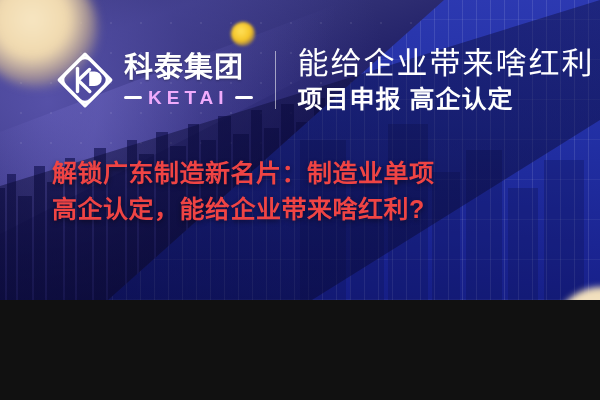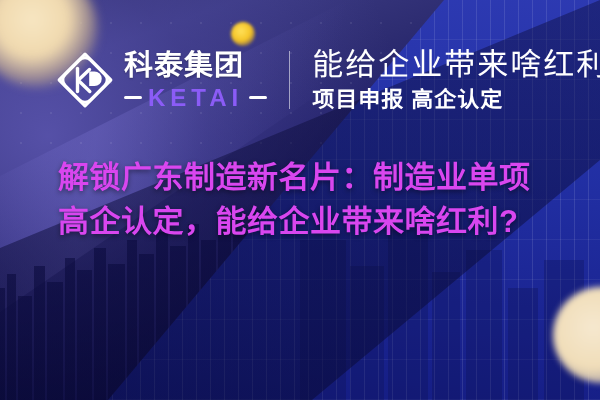--- a/index.html
+++ b/index.html
@@ -1,19 +1,19 @@
 <!DOCTYPE html>
 <html lang="zh-CN"><head>
 <meta charset="utf-8">
 <title>Banner</title>
 <style>
   html,body{margin:0;padding:0;background:#111;}
   #stage{
     position:relative;
-    width:600px;height:400px;
+    width:600px;height:300px;
     overflow:hidden;
     font-family:"Liberation Sans","DejaVu Sans",sans-serif;
     background:#1f1f5c;
   }
 
   
   .layer{position:absolute;inset:0;}
 
   
   .bg-base{
@@ -134,45 +134,45 @@
   .logo-cn{
     color:#ffffff;font-weight:bold;font-size:29px;letter-spacing:1px;
     white-space:nowrap;
     text-shadow:0 1px 2px rgba(0,0,0,.3);
   }
   .logo-en{
     display:flex;align-items:center;gap:6px;margin-top:6px;
   }
   .logo-en .dash{display:block;width:18px;height:3px;background:#fff;border-radius:2px;}
   .logo-en .word{
-    color:#8b5cf6;font-weight:bold;font-size:24px;letter-spacing:5px;
+    color:#f0abfc;font-weight:bold;font-size:19px;letter-spacing:5px;
     white-space:nowrap;
   }
 
   .divider{
     width:1px;height:58px;background:rgba(255,255,255,.55);
     margin-left:22px;margin-right:0;flex:0 0 auto;
   }
   .tagline{
     margin-left:22px;display:flex;flex-direction:column;justify-content:center;
   }
   .tag-main{
     color:#fff;font-size:31px;font-weight:300;letter-spacing:2px;white-space:nowrap;
     line-height:1.05;
   }
   .tag-sub{
-    color:#fff;font-size:22px;font-weight:bold;letter-spacing:1px;white-space:nowrap;
+    color:#fff;font-size:25px;font-weight:bold;letter-spacing:1px;white-space:nowrap;
     margin-top:7px;line-height:1;
   }
 
   
   .headline{
-    position:absolute;left:58px;top:156px;width:500px;
-    color:#d946ef;
-    font-size:31px;
+    position:absolute;left:52px;top:156px;width:500px;
+    color:#ef4444;
+    font-size:25px;
     font-weight:bold;
     line-height:1.42;
     letter-spacing:.5px;
     text-shadow:0 2px 5px rgba(0,0,0,.45);
   }
   .headline-line{white-space:nowrap;display:block;}
 </style>
 </head>
 <body>
 

